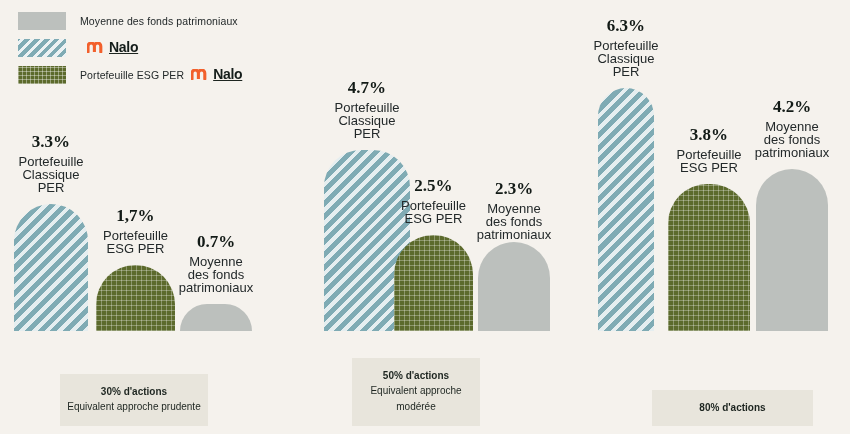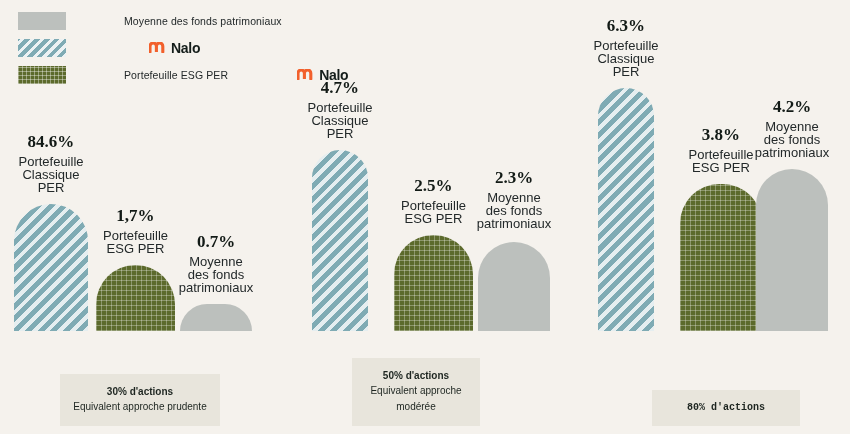--- a/index.html
+++ b/index.html
@@ -8,36 +8,36 @@
     background:#f5f2ed;
     font-family:"Liberation Sans",sans-serif;
     color:#1d2520;
     overflow:hidden;
     position:relative;
   }
   #chart-root{position:relative;width:850px;height:434px;}
 
   
   .legend{position:absolute;left:18px;top:10px;}
-  .legend-row{display:flex;align-items:center;height:22px;margin-bottom:5px;gap:44px;}
+  .legend-row{display:flex;align-items:center;height:22px;margin-bottom:5px;}
   .swatch{width:48px;height:18px;flex:none;margin-right:14px;}
   .sw-gray{background:#bcc0bd;}
   .sw-blue{
     background-color:#7fabb4;
     background-image:repeating-linear-gradient(-45deg,
       rgba(255,255,255,.85) 0 3px, rgba(255,255,255,0) 3px 7px);
   }
   .sw-olive{
     background-color:#5c6a2c;
     background-image:
       repeating-linear-gradient(0deg, rgba(255,255,255,.38) 0 1px, rgba(255,255,255,0) 1px 4px),
       repeating-linear-gradient(90deg, rgba(255,255,255,.38) 0 1px, rgba(255,255,255,0) 1px 4px);
   }
   .legend-label{font-size:10.5px;letter-spacing:.1px;color:#23292a;white-space:nowrap;}
-  .nalo{display:inline-flex;align-items:center;margin-left:25px;vertical-align:middle;}
+  .nalo{display:inline-flex;margin-left:7px;vertical-align:middle;text-decoration:underline;}
   .nalo-mark{display:inline-block;margin-right:4px;}
   .nalo-word{font-size:14px;font-weight:bold;letter-spacing:-.3px;color:#141d1a;}
 
   
   .group{position:absolute;bottom:103px;}
   .bar-wrap{position:absolute;bottom:0;}
   .bar{
     width:100%;
     border-top-left-radius:999px;border-top-right-radius:999px;
     position:absolute;bottom:0;left:0;
@@ -99,21 +99,21 @@
           <span class="nalo-word">Nalo</span>
         </span>
       </div>
     </div>
 
   <div id="groups">
       <div class="group" style="left: 14px; bottom: 103px;">
         <div class="bar-wrap" style="left: 0px; width: 74px; height: 127px;">
           <div class="bar blue" style="height: 127px; border-top-left-radius: 37px; border-top-right-radius: 37px;"></div>
           <div class="bar-annot" style="bottom: 137px;">
-            <div class="bar-value">84.6%</div>
+            <div class="bar-value">3.3%</div>
             <div class="bar-name">
               <div>Portefeuille</div>
               <div>Classique</div>
               <div>PER</div>
             </div>
           </div>
         </div>
         <div class="bar-wrap" style="left: 82px; width: 79px; height: 66px;">
           <div class="bar olive" style="height: 66px; border-top-left-radius: 39.5px; border-top-right-radius: 39.5px;"></div>
           <div class="bar-annot" style="bottom: 76px;">
@@ -130,21 +130,21 @@
             <div class="bar-value">0.7%</div>
             <div class="bar-name">
               <div>Moyenne</div>
               <div>des fonds</div>
               <div>patrimoniaux</div>
             </div>
           </div>
         </div>
       </div>
       <div class="group" style="left: 312px; bottom: 103px;">
-        <div class="bar-wrap" style="left: 0px; width: 56px; height: 181px;">
+        <div class="bar-wrap" style="left: 12px; width: 86px; height: 181px;">
           <div class="bar blue" style="height: 181px; border-top-left-radius: 37px; border-top-right-radius: 37px;"></div>
           <div class="bar-annot" style="bottom: 191px;">
             <div class="bar-value">4.7%</div>
             <div class="bar-name">
               <div>Portefeuille</div>
               <div>Classique</div>
               <div>PER</div>
             </div>
           </div>
         </div>
@@ -153,21 +153,21 @@
           <div class="bar-annot" style="bottom: 106px;">
             <div class="bar-value">2.5%</div>
             <div class="bar-name">
               <div>Portefeuille</div>
               <div>ESG PER</div>
             </div>
           </div>
         </div>
         <div class="bar-wrap" style="left: 166px; width: 72px; height: 89px;">
           <div class="bar gray" style="height: 89px; border-top-left-radius: 36px; border-top-right-radius: 36px;"></div>
-          <div class="bar-annot" style="bottom: 101px;">
+          <div class="bar-annot" style="bottom: 90px;">
             <div class="bar-value">2.3%</div>
             <div class="bar-name">
               <div>Moyenne</div>
               <div>des fonds</div>
               <div>patrimoniaux</div>
             </div>
           </div>
         </div>
       </div>
       <div class="group" style="left: 598px; bottom: 103px;">
@@ -175,21 +175,21 @@
           <div class="bar blue" style="height: 243px; border-top-left-radius: 37px; border-top-right-radius: 37px;"></div>
           <div class="bar-annot" style="bottom: 253px;">
             <div class="bar-value">6.3%</div>
             <div class="bar-name">
               <div>Portefeuille</div>
               <div>Classique</div>
               <div>PER</div>
             </div>
           </div>
         </div>
-        <div class="bar-wrap" style="left: 82px; width: 82px; height: 147px;">
+        <div class="bar-wrap" style="left: 70px; width: 82px; height: 147px;">
           <div class="bar olive" style="height: 147px; border-top-left-radius: 39.5px; border-top-right-radius: 39.5px;"></div>
           <div class="bar-annot" style="bottom: 157px;">
             <div class="bar-value">3.8%</div>
             <div class="bar-name">
               <div>Portefeuille</div>
               <div>ESG PER</div>
             </div>
           </div>
         </div>
         <div class="bar-wrap" style="left: 158px; width: 72px; height: 162px; text-decoration: underline;">
@@ -200,26 +200,26 @@
               <div>Moyenne</div>
               <div>des fonds</div>
               <div>patrimoniaux</div>
             </div>
           </div>
         </div>
       </div>
     </div>
 
   <div id="captions">
-      <div class="caption" style="left: 60px; width: 160px;">
+      <div class="caption" style="left: 60px; width: 148px;">
         <div class="caption-title">30% d'actions</div>
         <div class="caption-sub">Equivalent approche prudente</div>
       </div>
       <div class="caption" style="left: 352px; width: 128px;">
         <div class="caption-title">50% d'actions</div>
         <div class="caption-sub">Equivalent approche modérée</div>
       </div>
-      <div class="caption" style="left: 652px; width: 148px; font-family: Liberation Mono, monospace;">
+      <div class="caption" style="left: 652px; width: 161px;">
         <div class="caption-title">80% d'actions</div>
       </div>
     </div>
 
 </div>
 
 </body></html>

